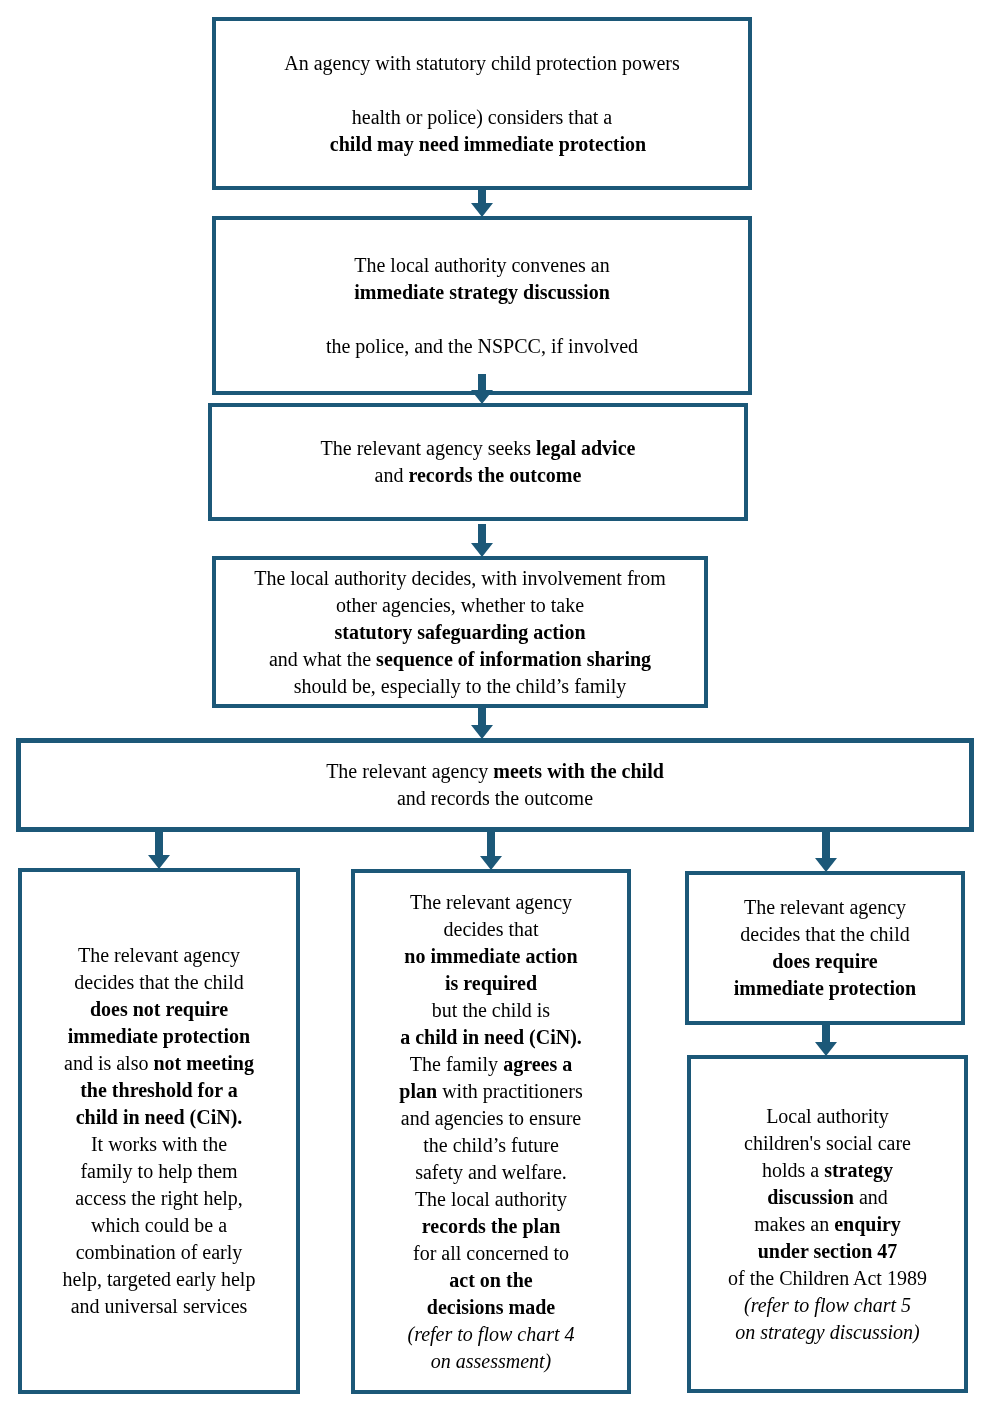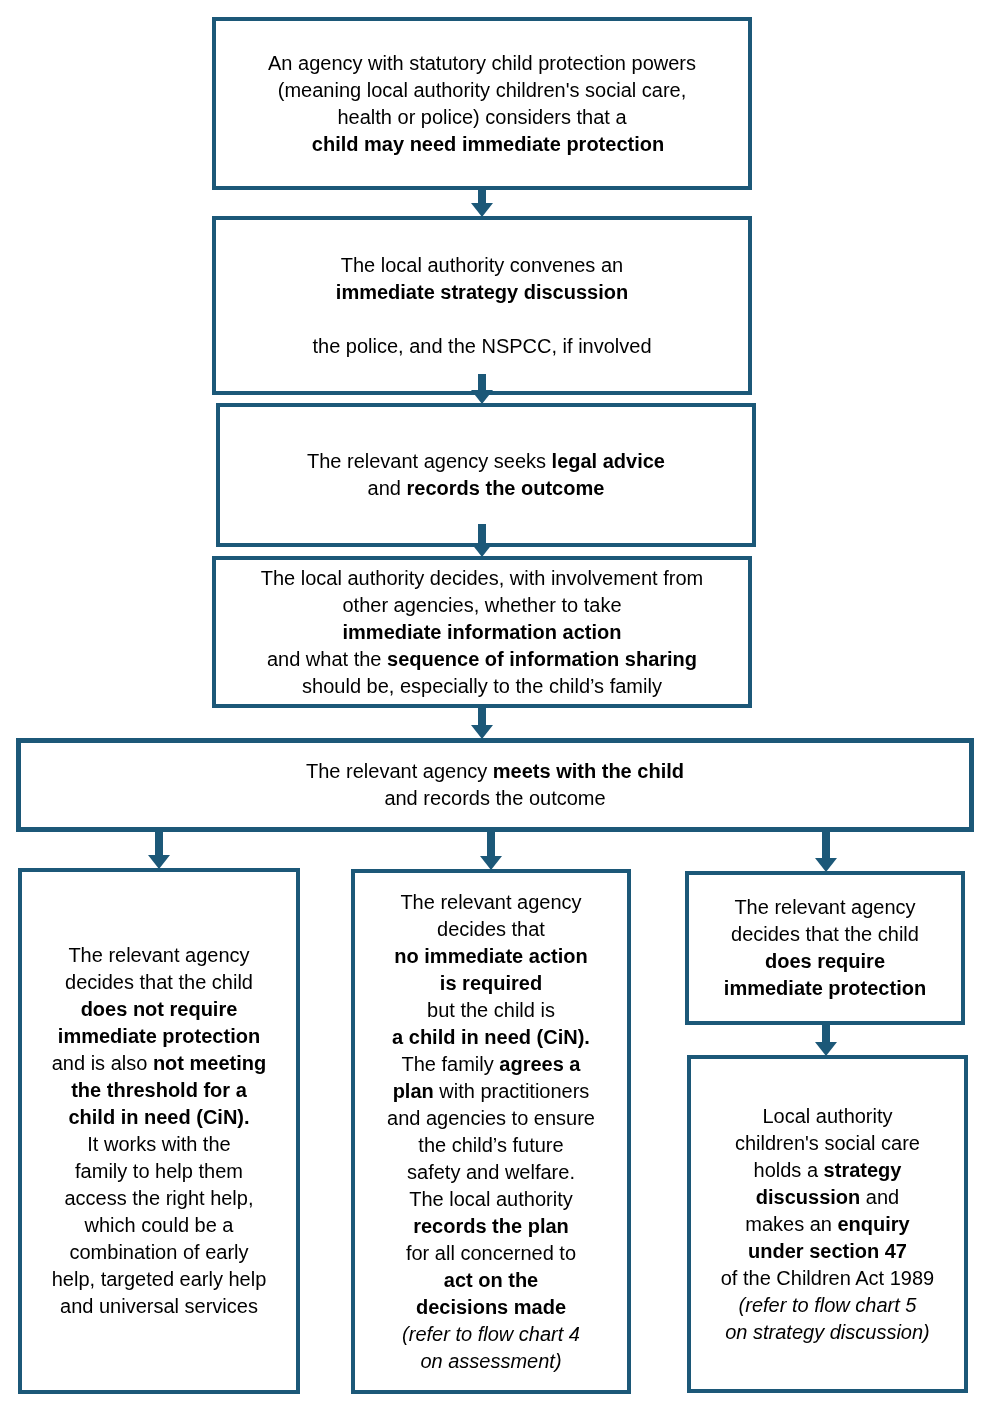--- a/index.html
+++ b/index.html
@@ -10,20 +10,21 @@
     background:#fff; overflow:hidden;
   }
   .fbox {
     position:absolute;
     border:4px solid var(--accent,#1c5878);
     background:#fff;
     display:flex; align-items:center; justify-content:center;
     text-align:center;
     font-size:20px; line-height:27px;
     padding:16px 8px;
+    font-family:Liberation Serif, serif;
   }
   .fbox.wide { border-width:5px; }
   .fbox .rich span { white-space:pre-wrap; }
   .arrow {
     position:absolute; width:22px;
     display:flex; flex-direction:column; align-items:center;
   }
   .arrow .shaft { width:8px; flex:1 1 auto; background:var(--accent,#1c5878); }
   .arrow .head {
     width:0; height:0; flex:0 0 auto;
@@ -31,48 +32,48 @@
     border-right:11px solid transparent;
     border-top:14px solid var(--accent,#1c5878);
   }
 </style>
 </head>
 <body>
 
 <div class="canvas">
 
   <div class="fbox" style="left:212px; top:17px; width:540px; height:173px;">
-    <div class="rich"><span>An agency with statutory child protection powers</span><br><span>(meaning local authority children's social care,</span><br><span>health or police) considers that a</span><br><span style="font-weight: bold; margin-left: 12px;">child may need immediate protection</span></div>
+    <div class="rich"><span>An agency with statutory child protection powers</span><br><br><span>health or police) considers that a</span><br><span style="font-weight: bold; margin-left: 12px;">child may need immediate protection</span></div>
   </div>
 
   <div class="arrow" style="left:471px; top:189px; height:28px;">
     <div class="shaft"></div>
     <div class="head"></div>
   </div>
 
   <div class="fbox" style="left:212px; top:216px; width:540px; height:179px;">
     <div class="rich"><span>The local authority convenes an</span><br><span style="font-weight: bold;">immediate strategy discussion</span><br><br><span>the police, and the NSPCC, if involved</span></div>
   </div>
 
   <div class="arrow" style="left:471px; top:374px; height:30px;">
     <div class="shaft"></div>
     <div class="head"></div>
   </div>
 
-  <div class="fbox" style="left:216px; top:403px; width:540px; height:144px;">
+  <div class="fbox" style="left:208px; top:403px; width:540px; height:118px;">
     <div class="rich"><span>The relevant agency seeks </span><span style="font-weight: bold;">legal advice</span><br><span>and </span><span style="font-weight: bold; text-align: right;">records the outcome</span></div>
   </div>
 
   <div class="arrow" style="left:471px; top:524px; height:33px;">
     <div class="shaft"></div>
     <div class="head"></div>
   </div>
 
-  <div class="fbox" style="left:212px; top:556px; width:540px; height:152px;">
-    <div class="rich"><span>The local authority decides, with involvement from</span><br><span>other agencies, whether to take</span><br><span style="font-weight: bold;">immediate information action</span><br><span>and what the </span><span style="font-weight: bold;">sequence of information sharing</span><br><span>should be, especially to the child’s family</span></div>
+  <div class="fbox" style="left:212px; top:556px; width:496px; height:152px;">
+    <div class="rich"><span>The local authority decides, with involvement from</span><br><span>other agencies, whether to take</span><br><span style="font-weight: bold;">statutory safeguarding action</span><br><span>and what the </span><span style="font-weight: bold;">sequence of information sharing</span><br><span>should be, especially to the child’s family</span></div>
   </div>
 
   <div class="arrow" style="left:471px; top:707px; height:32px;">
     <div class="shaft"></div>
     <div class="head"></div>
   </div>
 
   <div class="fbox wide" style="left:16px; top:738px; width:958px; height:94px;">
     <div class="rich"><span>The relevant agency </span><span style="font-weight: bold;">meets with the child</span><br><span>and records the outcome</span></div>
   </div>

